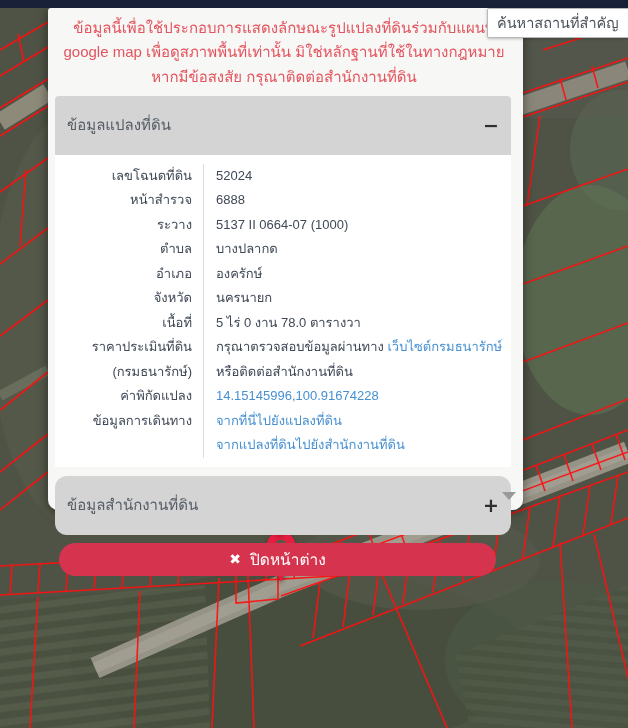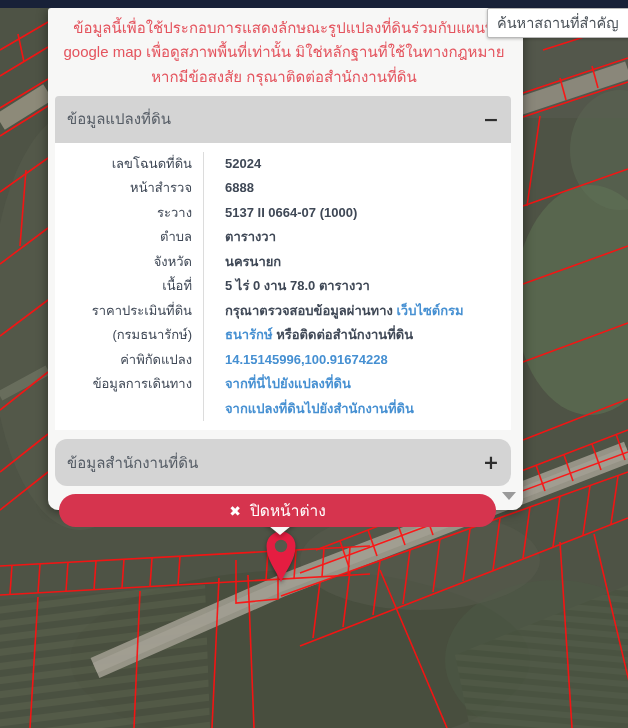--- a/index.html
+++ b/index.html
@@ -34,33 +34,33 @@
     filter:drop-shadow(0 3px 2px rgba(0,0,0,.25));
   }
   .disclaimer{
     margin:8px 12px 7px 9px;text-align:center;
     color:#e4545e;font-size:15px;line-height:1.62;
   }
   .panel-header{
     margin:0 12px 0 7px;height:27px;background:#d4d4d4;
     border-radius:4px 4px 0 0;
     display:flex;align-items:center;justify-content:space-between;
-    padding:10px 12px;color:#565d66;font-size:15px;cursor:pointer;
+    padding:16px 12px;color:#565d66;font-size:15px;cursor:pointer;
   }
   .panel-header.standalone{border-radius:12px;margin-top:9px;}
   .panel-toggle{
     font-size:19px;font-weight:bold;color:#2e2e2e;line-height:1;
     font-family:"DejaVu Sans",sans-serif;
   }
   .panel-body{
     margin:0 12px 0 7px;background:#ffffff;padding:9px 0 9px;
   }
   .row{display:flex;font-size:13px;line-height:24.5px;color:#3f4856;}
   .row .lbl{width:148px;flex:none;text-align:right;padding-right:11px;box-sizing:border-box;}
-  .row .val{flex:1;border-left:1px solid #dcdcdc;padding-left:21px;font-weight:bold;}
+  .row .val{flex:1;border-left:1px solid #dcdcdc;padding-left:12px;}
   .row a{color:#4690d2;text-decoration:none;cursor:pointer;}
   .close-btn{
     display:flex;align-items:center;justify-content:center;gap:9px;
     margin:8px 27px 0 11px;width:437px;height:33px;box-sizing:border-box;
     background:#d6344e;border:none;border-radius:17px;cursor:pointer;
     color:#fff;font-size:15.5px;font-family:"Liberation Sans","DejaVu Sans",sans-serif;
   }
   .close-btn .x{font-size:14px;font-weight:bold;}
   .scroll-down{
     position:absolute;right:7px;bottom:10px;width:0;height:0;cursor:pointer;
@@ -211,21 +211,25 @@
     <div class="row">
       <div class="lbl">หน้าสำรวจ</div>
       <div class="val">6888</div>
     </div>
     <div class="row">
       <div class="lbl">ระวาง</div>
       <div class="val">5137 II 0664-07 (1000)</div>
     </div>
     <div class="row">
       <div class="lbl">ตำบล</div>
-      <div class="val">ตารางวา</div>
+      <div class="val">บางปลากด</div>
+    </div>
+    <div class="row">
+      <div class="lbl">อำเภอ</div>
+      <div class="val">องครักษ์</div>
     </div>
     <div class="row">
       <div class="lbl">จังหวัด</div>
       <div class="val">นครนายก</div>
     </div>
     <div class="row">
       <div class="lbl">เนื้อที่</div>
       <div class="val">5 ไร่ 0 งาน 78.0 ตารางวา</div>
     </div>
 

